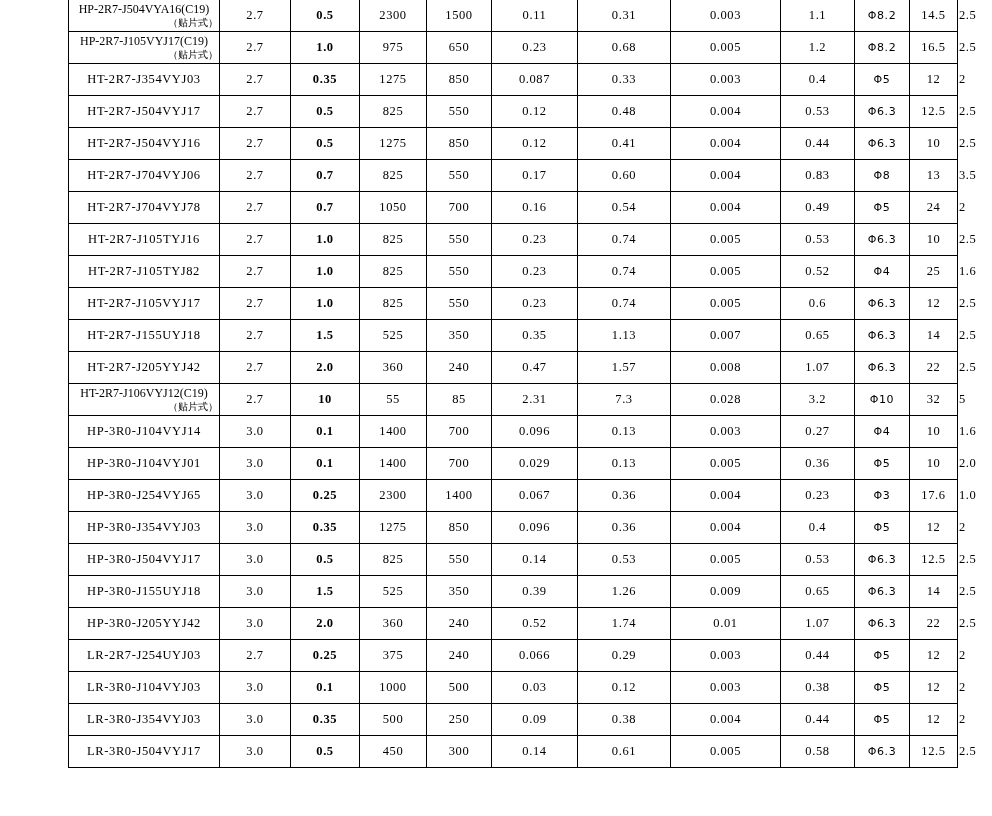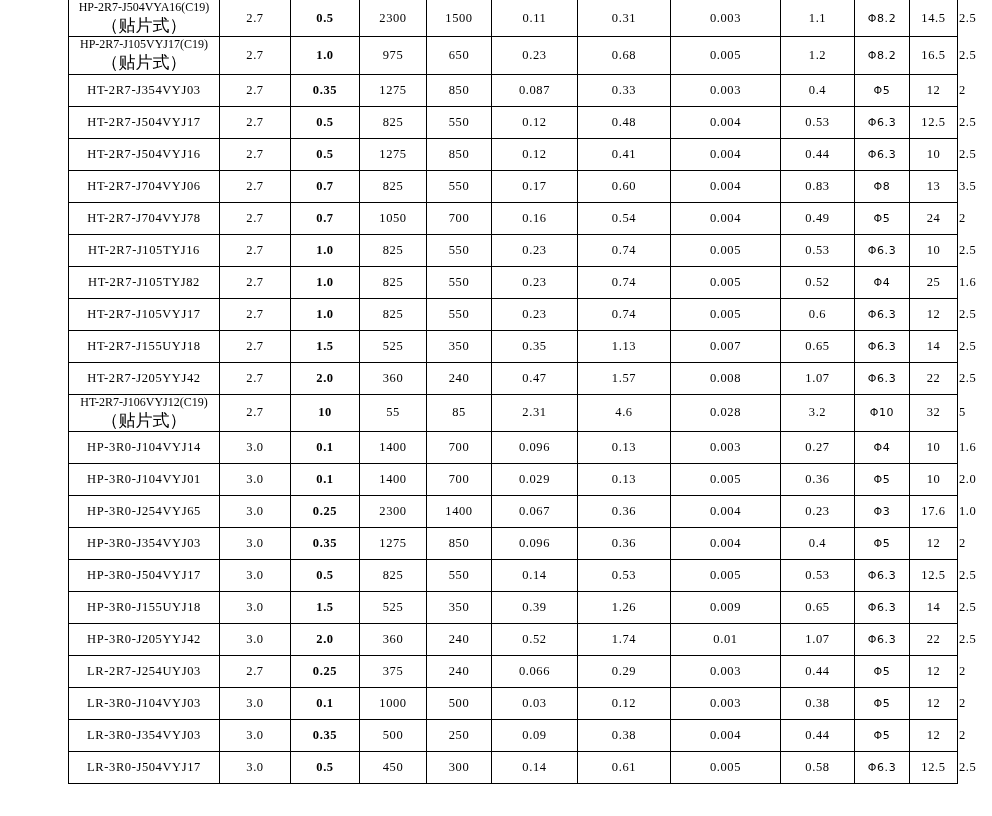--- a/index.html
+++ b/index.html
@@ -52,22 +52,23 @@
   td.c9 { width: 52px; }
   td.c10 { width: 45px; }
 
   td.name {
     font-size: 12.5px;
     letter-spacing: 0.2px;
   }
   td.name .line2 {
     display: block;
     font-family: "DejaVu Sans", sans-serif;
-    font-size: 17px;
+    font-size: 10px;
     letter-spacing: 0;
+    text-align: right;
   }
   td.name.two-line {
     line-height: 1.25;
     font-size: 12px;
     letter-spacing: 0;
   }
   .phi {
     font-family: "DejaVu Sans", sans-serif;
     font-size: 11px;
   }
@@ -246,21 +247,21 @@
           <td class="c10"><span>22</span></td>
           <td class="c11"><span>2.5</span></td>
         </tr>
         <tr>
           <td class="c0 name two-line"><span>HT-2R7-J106VYJ12(C19)</span><span class="line2">（贴片式）</span></td>
           <td class="c1"><span>2.7</span></td>
           <td class="c2"><span>10</span></td>
           <td class="c3"><span>55</span></td>
           <td class="c4"><span>85</span></td>
           <td class="c5"><span>2.31</span></td>
-          <td class="c6"><span>4.6</span></td>
+          <td class="c6"><span>7.3</span></td>
           <td class="c7"><span>0.028</span></td>
           <td class="c8"><span>3.2</span></td>
           <td class="c9"><span class="phi">Φ10</span></td>
           <td class="c10"><span>32</span></td>
           <td class="c11"><span>5</span></td>
         </tr>
         <tr>
           <td class="c0 name"><span>HP-3R0-J104VYJ14</span></td>
           <td class="c1"><span>3.0</span></td>
           <td class="c2"><span>0.1</span></td>

